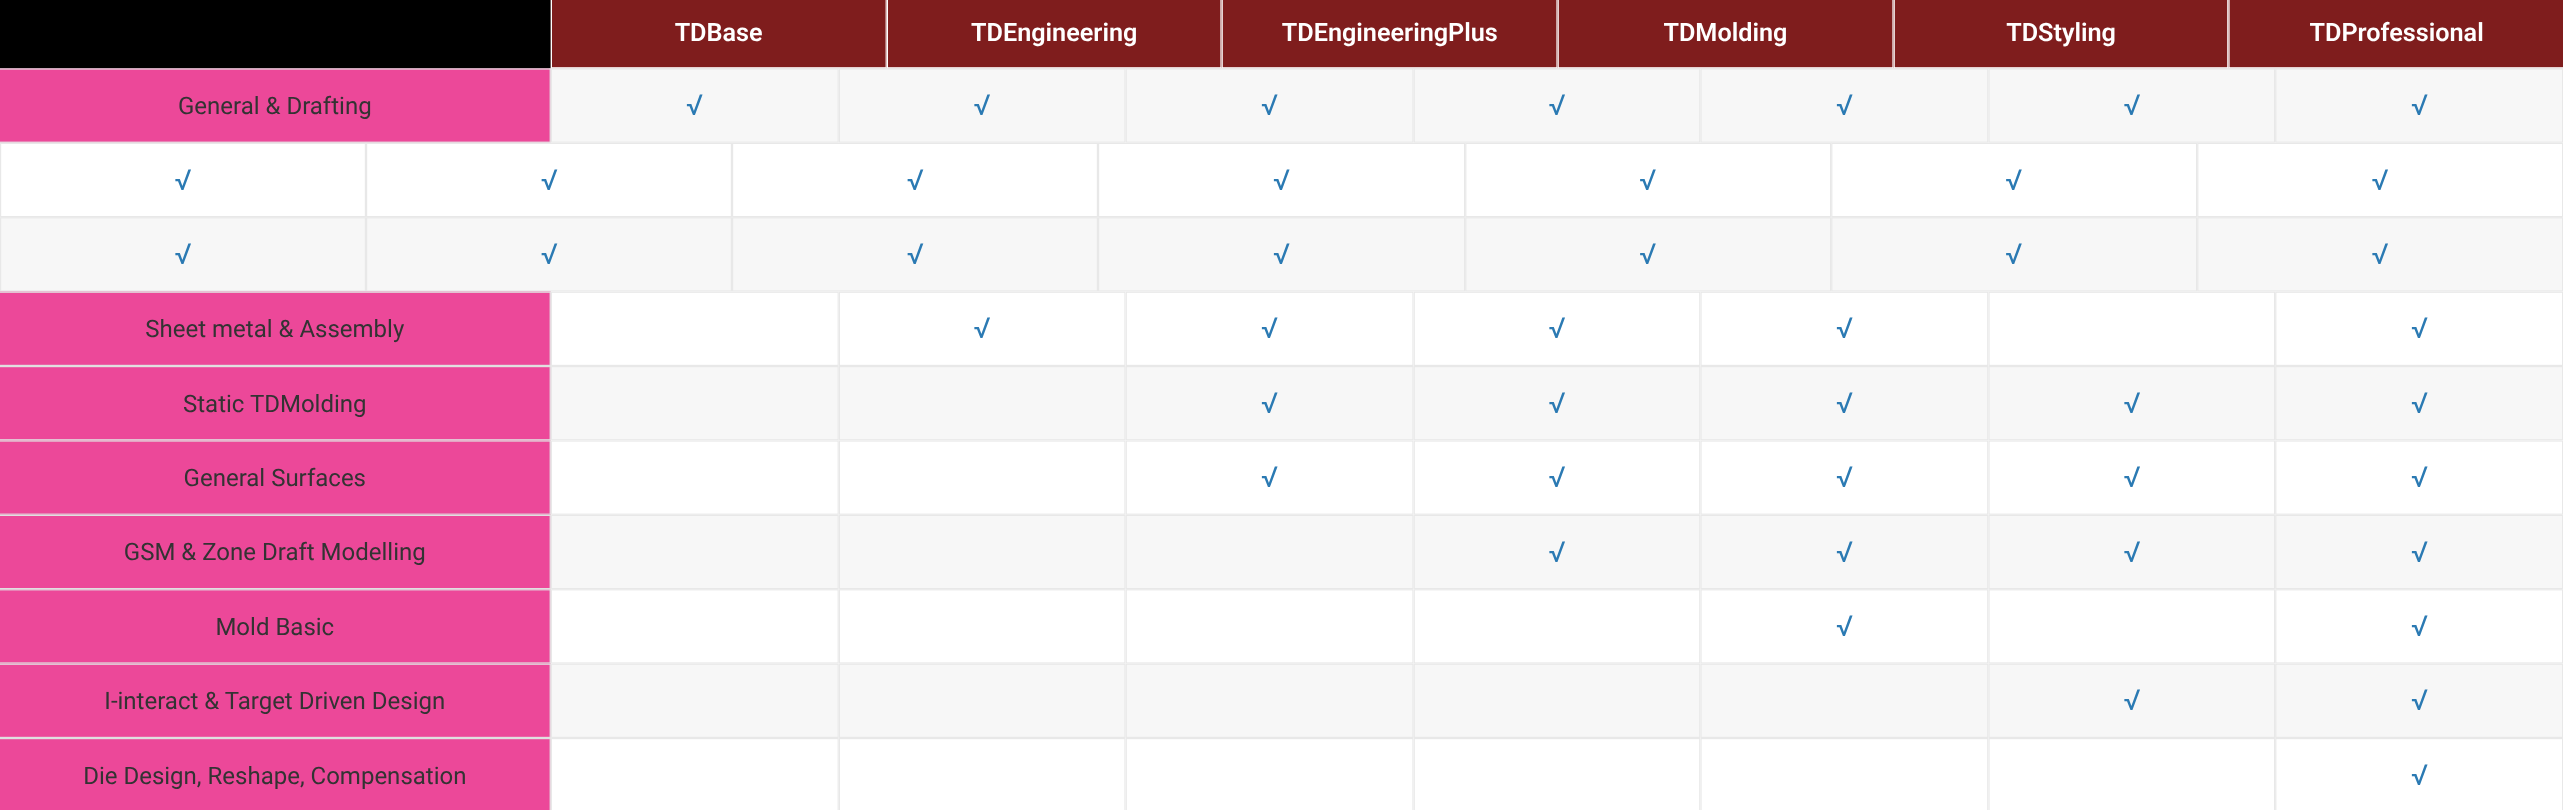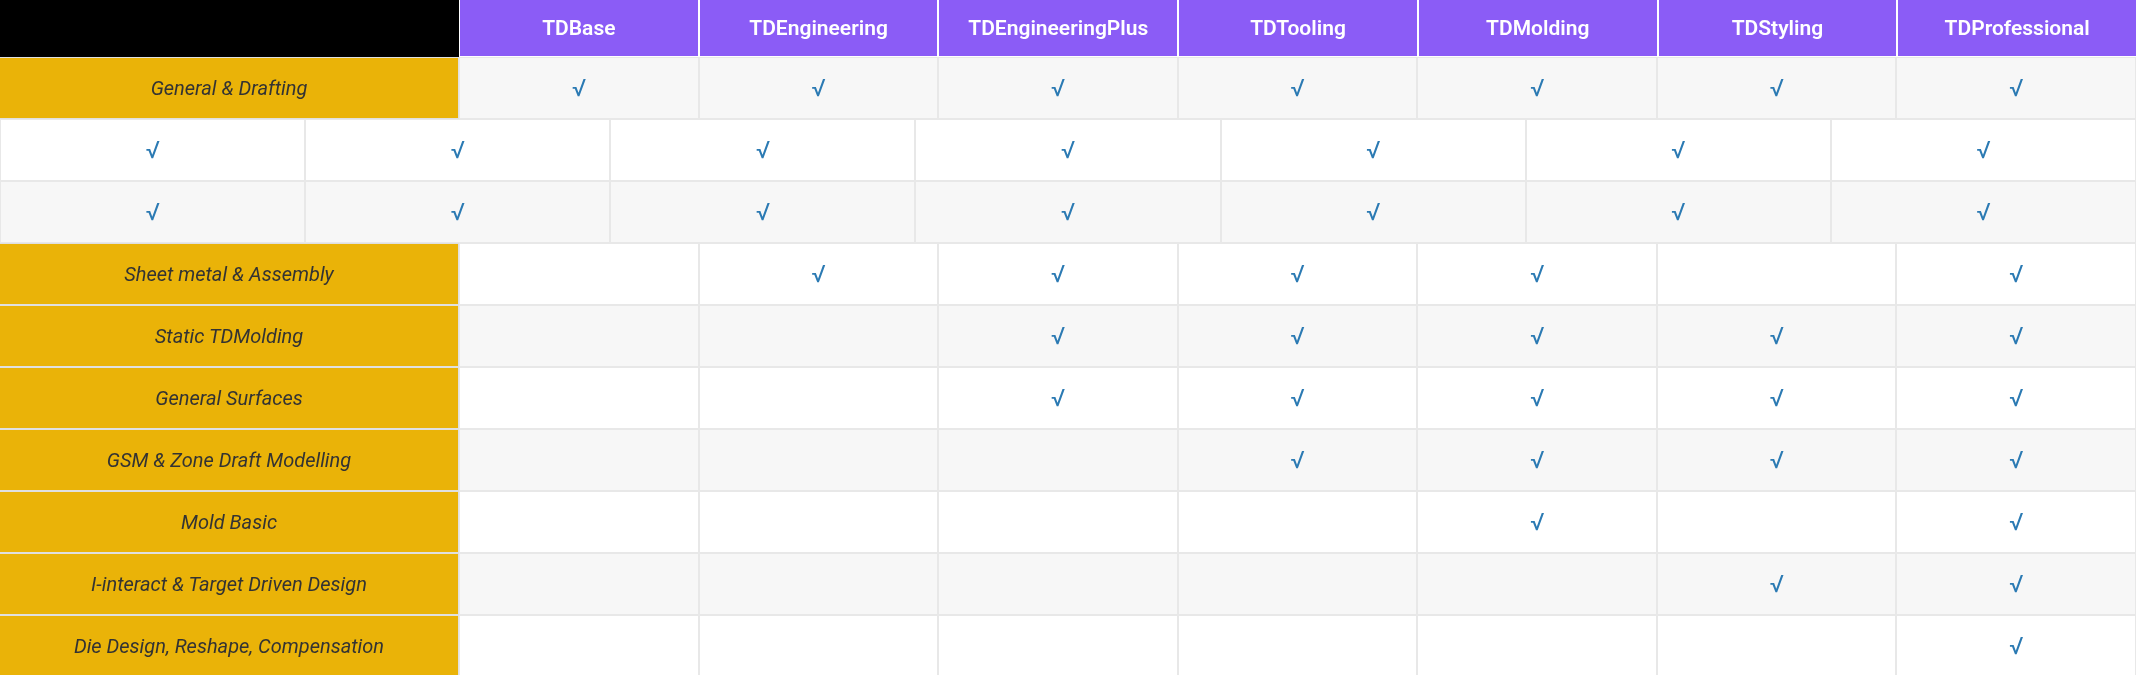--- a/index.html
+++ b/index.html
@@ -21,21 +21,21 @@
       display: flex;
       width: 100%;
     }
     .header-corner {
       width: 459px;
       background: #000;
       flex-shrink: 0;
       border-bottom: 1px solid #000;
     }
     .header-cell {
-      background: #8b5cf6;
+      background: #7f1d1d;
       color: #fff;
       font-weight: 600;
       font-size: 21px;
       text-align: center;
       padding: 16px 8px;
       border: 1px solid #fff;
       border-top: none;
       flex: 1;
       display: flex;
       align-items: center;
@@ -44,31 +44,30 @@
     .header-cell:last-child {
       border-right: none;
     }
     .data-row {
       display: flex;
       width: 100%;
     }
     .row-label {
       width: 459px;
       flex-shrink: 0;
-      background: #eab308;
+      background: #ec4899;
       color: #333;
       font-size: 20px;
       text-align: center;
       padding: 16px 12px;
       border: 1px solid #e0e0e0;
       border-left: none;
       display: flex;
       align-items: center;
       justify-content: center;
-      font-style: italic;
     }
     .data-cell {
       flex: 1;
       text-align: center;
       padding: 16px 8px;
       border: 1px solid #e8e8e8;
       color: #2b7ab3;
       font-size: 24px;
       display: flex;
       align-items: center;
@@ -87,21 +86,20 @@
   </style>
 </head>
 <body>
 
 <div class="table">
   <div class="header-row">
     <div class="header-corner"></div>
   <div class="header-cell">TDBase</div>
       <div class="header-cell">TDEngineering</div>
       <div class="header-cell">TDEngineeringPlus</div>
-      <div class="header-cell">TDTooling</div>
       <div class="header-cell">TDMolding</div>
       <div class="header-cell">TDStyling</div>
       <div class="header-cell">TDProfessional</div>
     </div>
 <div class="data-row">
       <div class="row-label">General &amp; Drafting</div>
       <div class="data-cell">√</div>
       <div class="data-cell">√</div>
       <div class="data-cell">√</div>
       <div class="data-cell">√</div>

